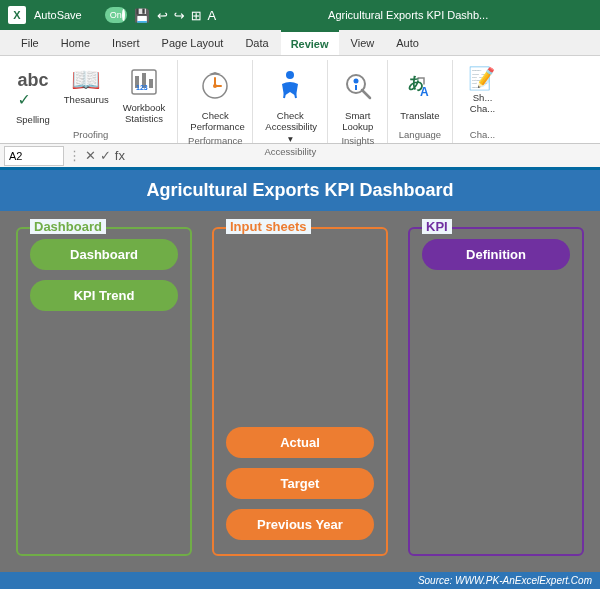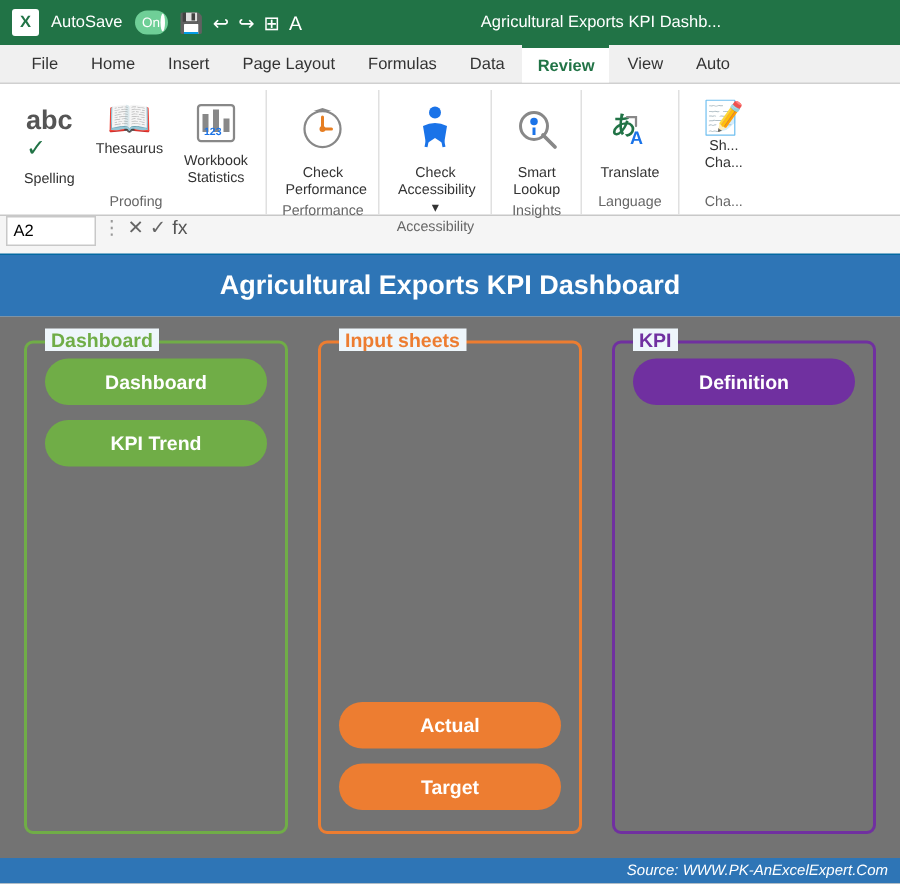--- a/index.html
+++ b/index.html
@@ -32,20 +32,21 @@
     }
     .autosave-toggle {
       background: #6fcf97;
       border-radius: 8px;
       width: 22px;
       height: 16px;
       display: flex;
       align-items: center;
       padding: 4px 2px;
       cursor: pointer;
+      margin-left: 15px;
     }
     .toggle-on-text {
       color: #fff;
       font-size: 9px;
       padding-left: 3px;
     }
     .toggle-knob {
       background: #fff;
       border-radius: 50%;
       width: 12px;
@@ -147,21 +148,22 @@
       line-height: 1.2;
       max-width: 50px;
     }
     .ribbon-btn-icon.green { color: #217346; }
 
     
     .formula-bar {
       background: #f5f5f5;
       height: 26px;
       display: flex;
-      border-bottom: 1px solid #0369a1;
+      align-items: center;
+      border-bottom: 3px solid #0369a1;
       padding: 0 4px;
       gap: 4px;
     }
     .cell-ref {
       background: #fff;
       border: 1px solid #c8c8c8;
       width: 60px;
       height: 20px;
       font-size: 11px;
       padding: 0 4px;
@@ -301,21 +303,20 @@
     <span class="title-bar-icon">A</span>
   </div>
   <span class="title-text">Agricultural Exports KPI Dashb...</span>
 </div>
 
 <div class="ribbon-tabs">
   <div class="ribbon-tab">File</div>
   <div class="ribbon-tab">Home</div>
   <div class="ribbon-tab">Insert</div>
   <div class="ribbon-tab">Page Layout</div>
-  <div class="ribbon-tab">Formulas</div>
   <div class="ribbon-tab">Data</div>
   <div class="ribbon-tab active">Review</div>
   <div class="ribbon-tab">View</div>
   <div class="ribbon-tab">Auto</div>
 </div>
 
 <div class="ribbon">
 
   <div class="ribbon-group">
     <div class="ribbon-group-items">
@@ -447,20 +448,21 @@
             <button class="pill-btn green">Dashboard</button>
             <button class="pill-btn green">KPI Trend</button>
           </div>
         </div>
 
         <div class="dashboard-group">
           <div class="group-box orange">
             <span class="group-label" style="color:#ed7d31;">Input sheets</span>
             <button class="pill-btn orange">Actual</button>
             <button class="pill-btn orange">Target</button>
+            <button class="pill-btn orange">Previous Year</button>
           </div>
         </div>
 
         <div class="dashboard-group">
           <div class="group-box purple">
             <span class="group-label" style="color:#7030a0;">KPI</span>
             <button class="pill-btn purple">Definition</button>
           </div>
         </div>
 

